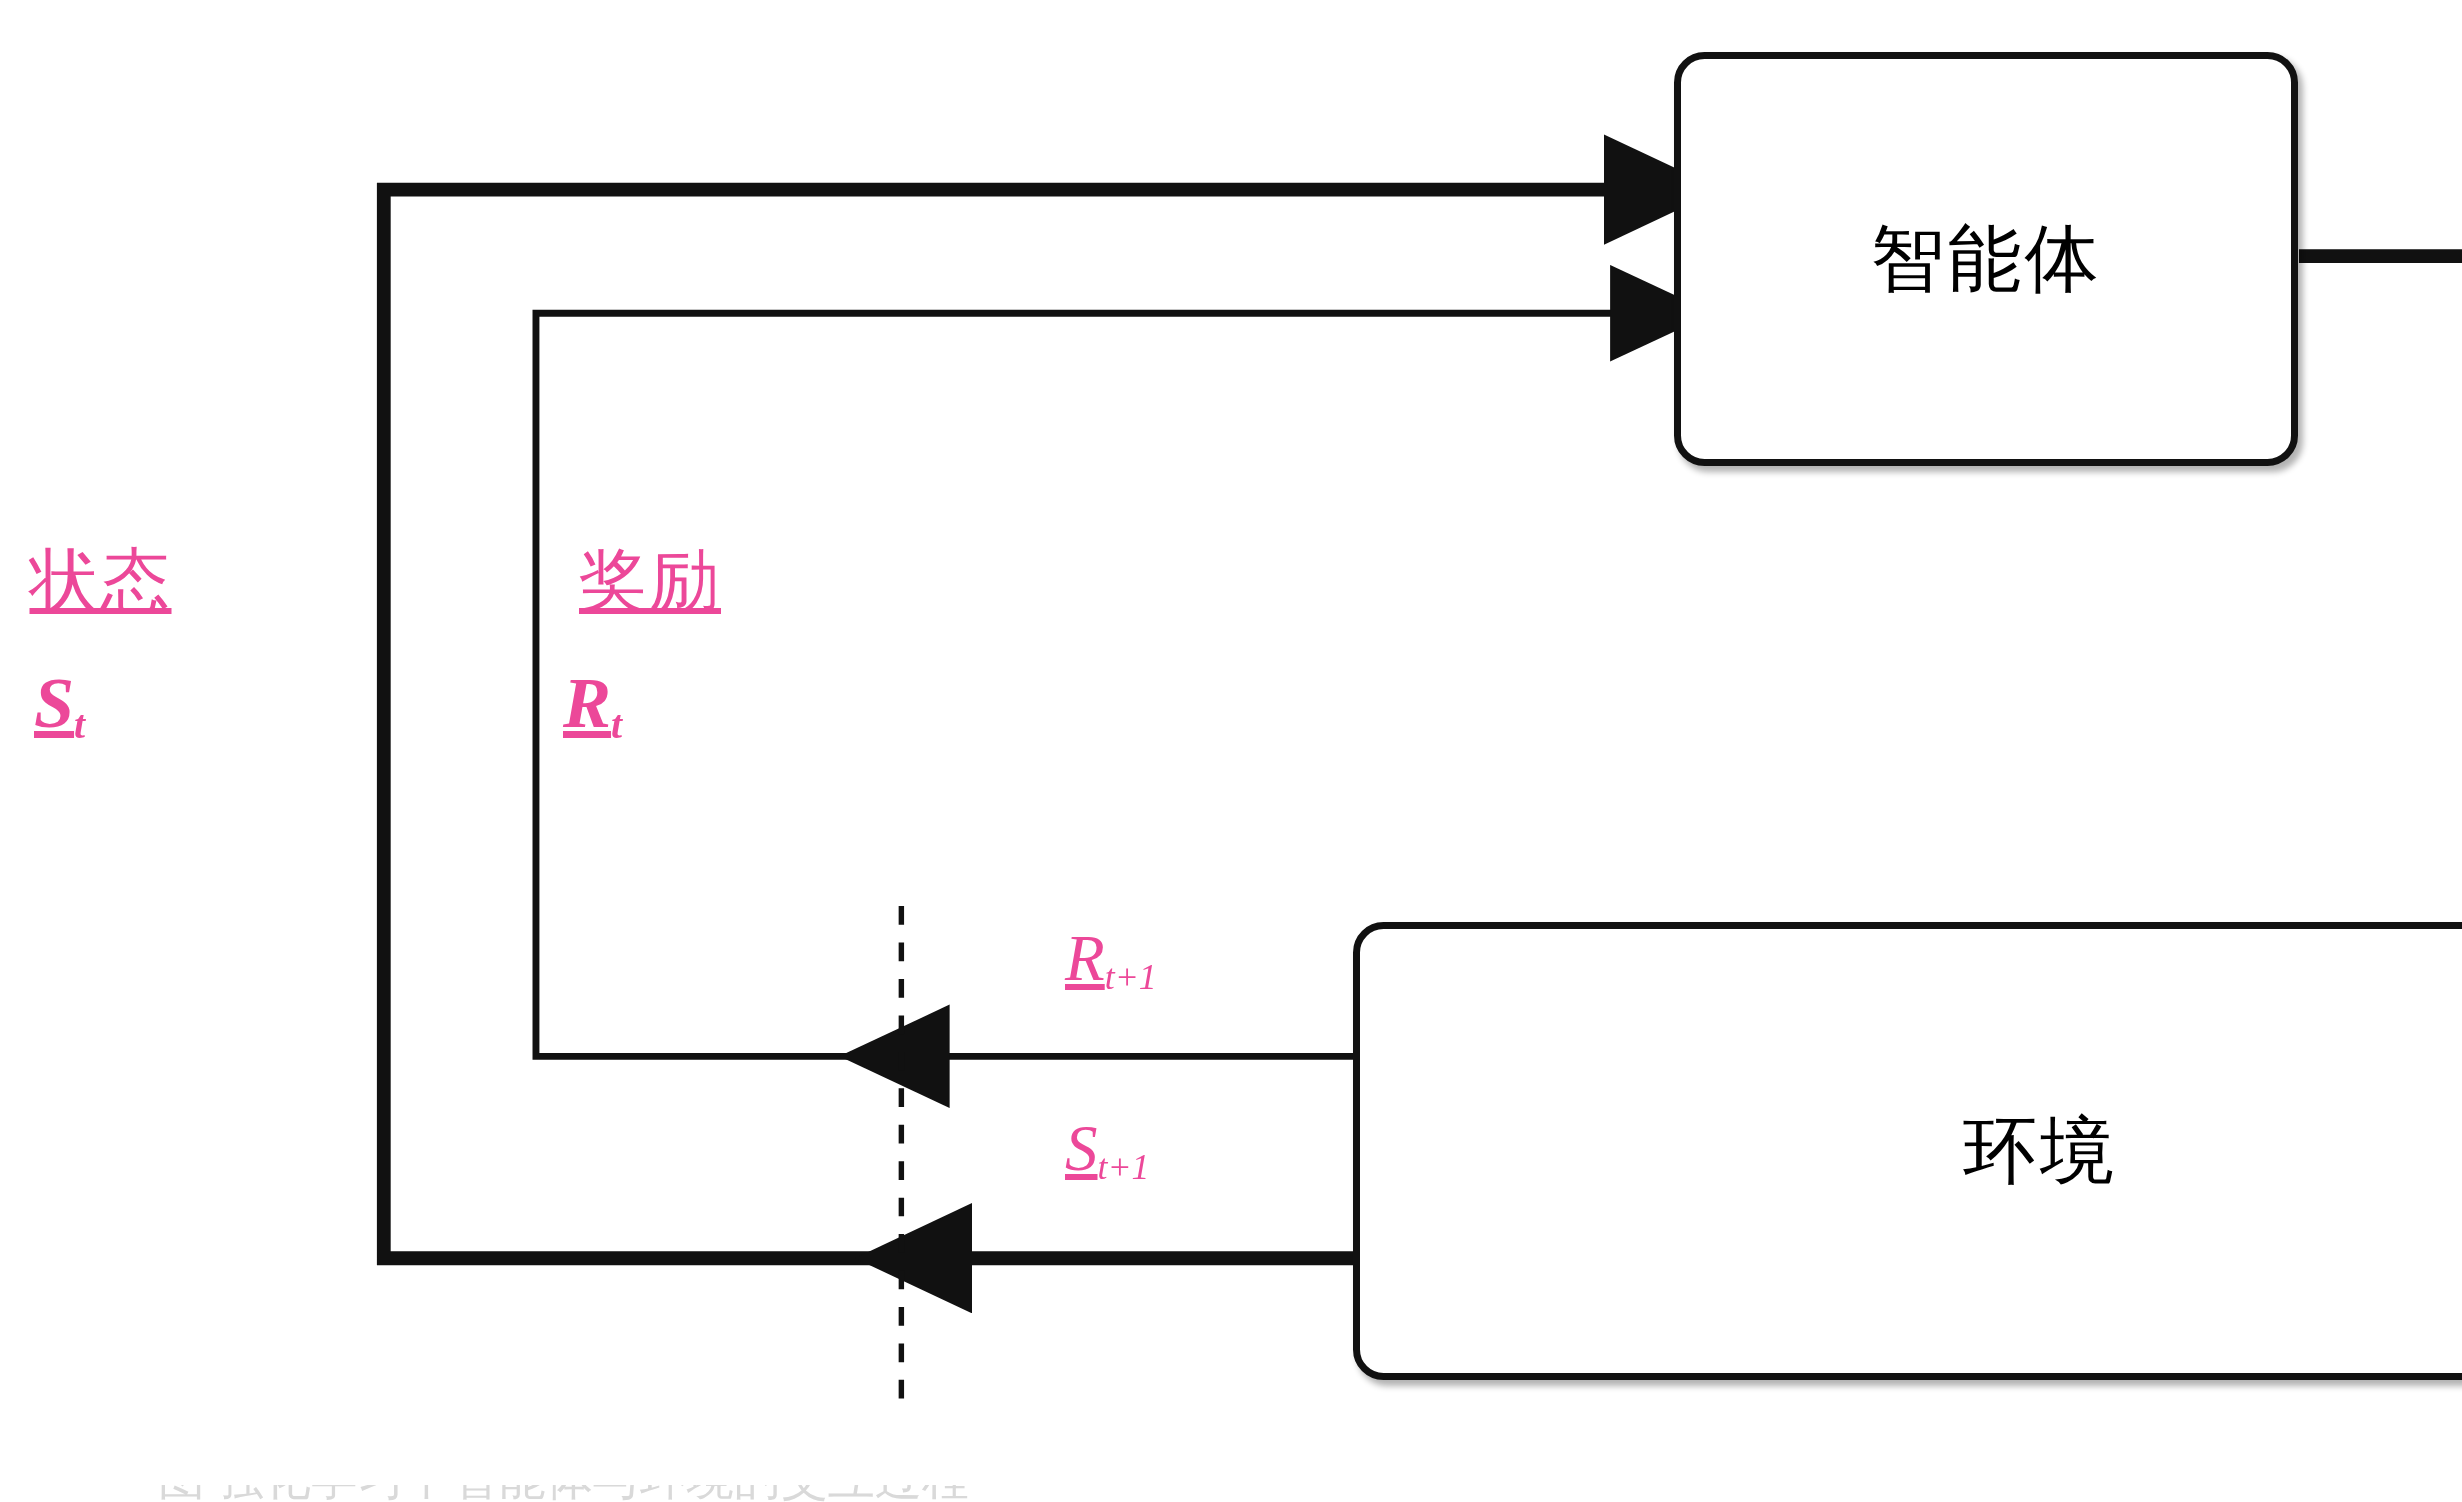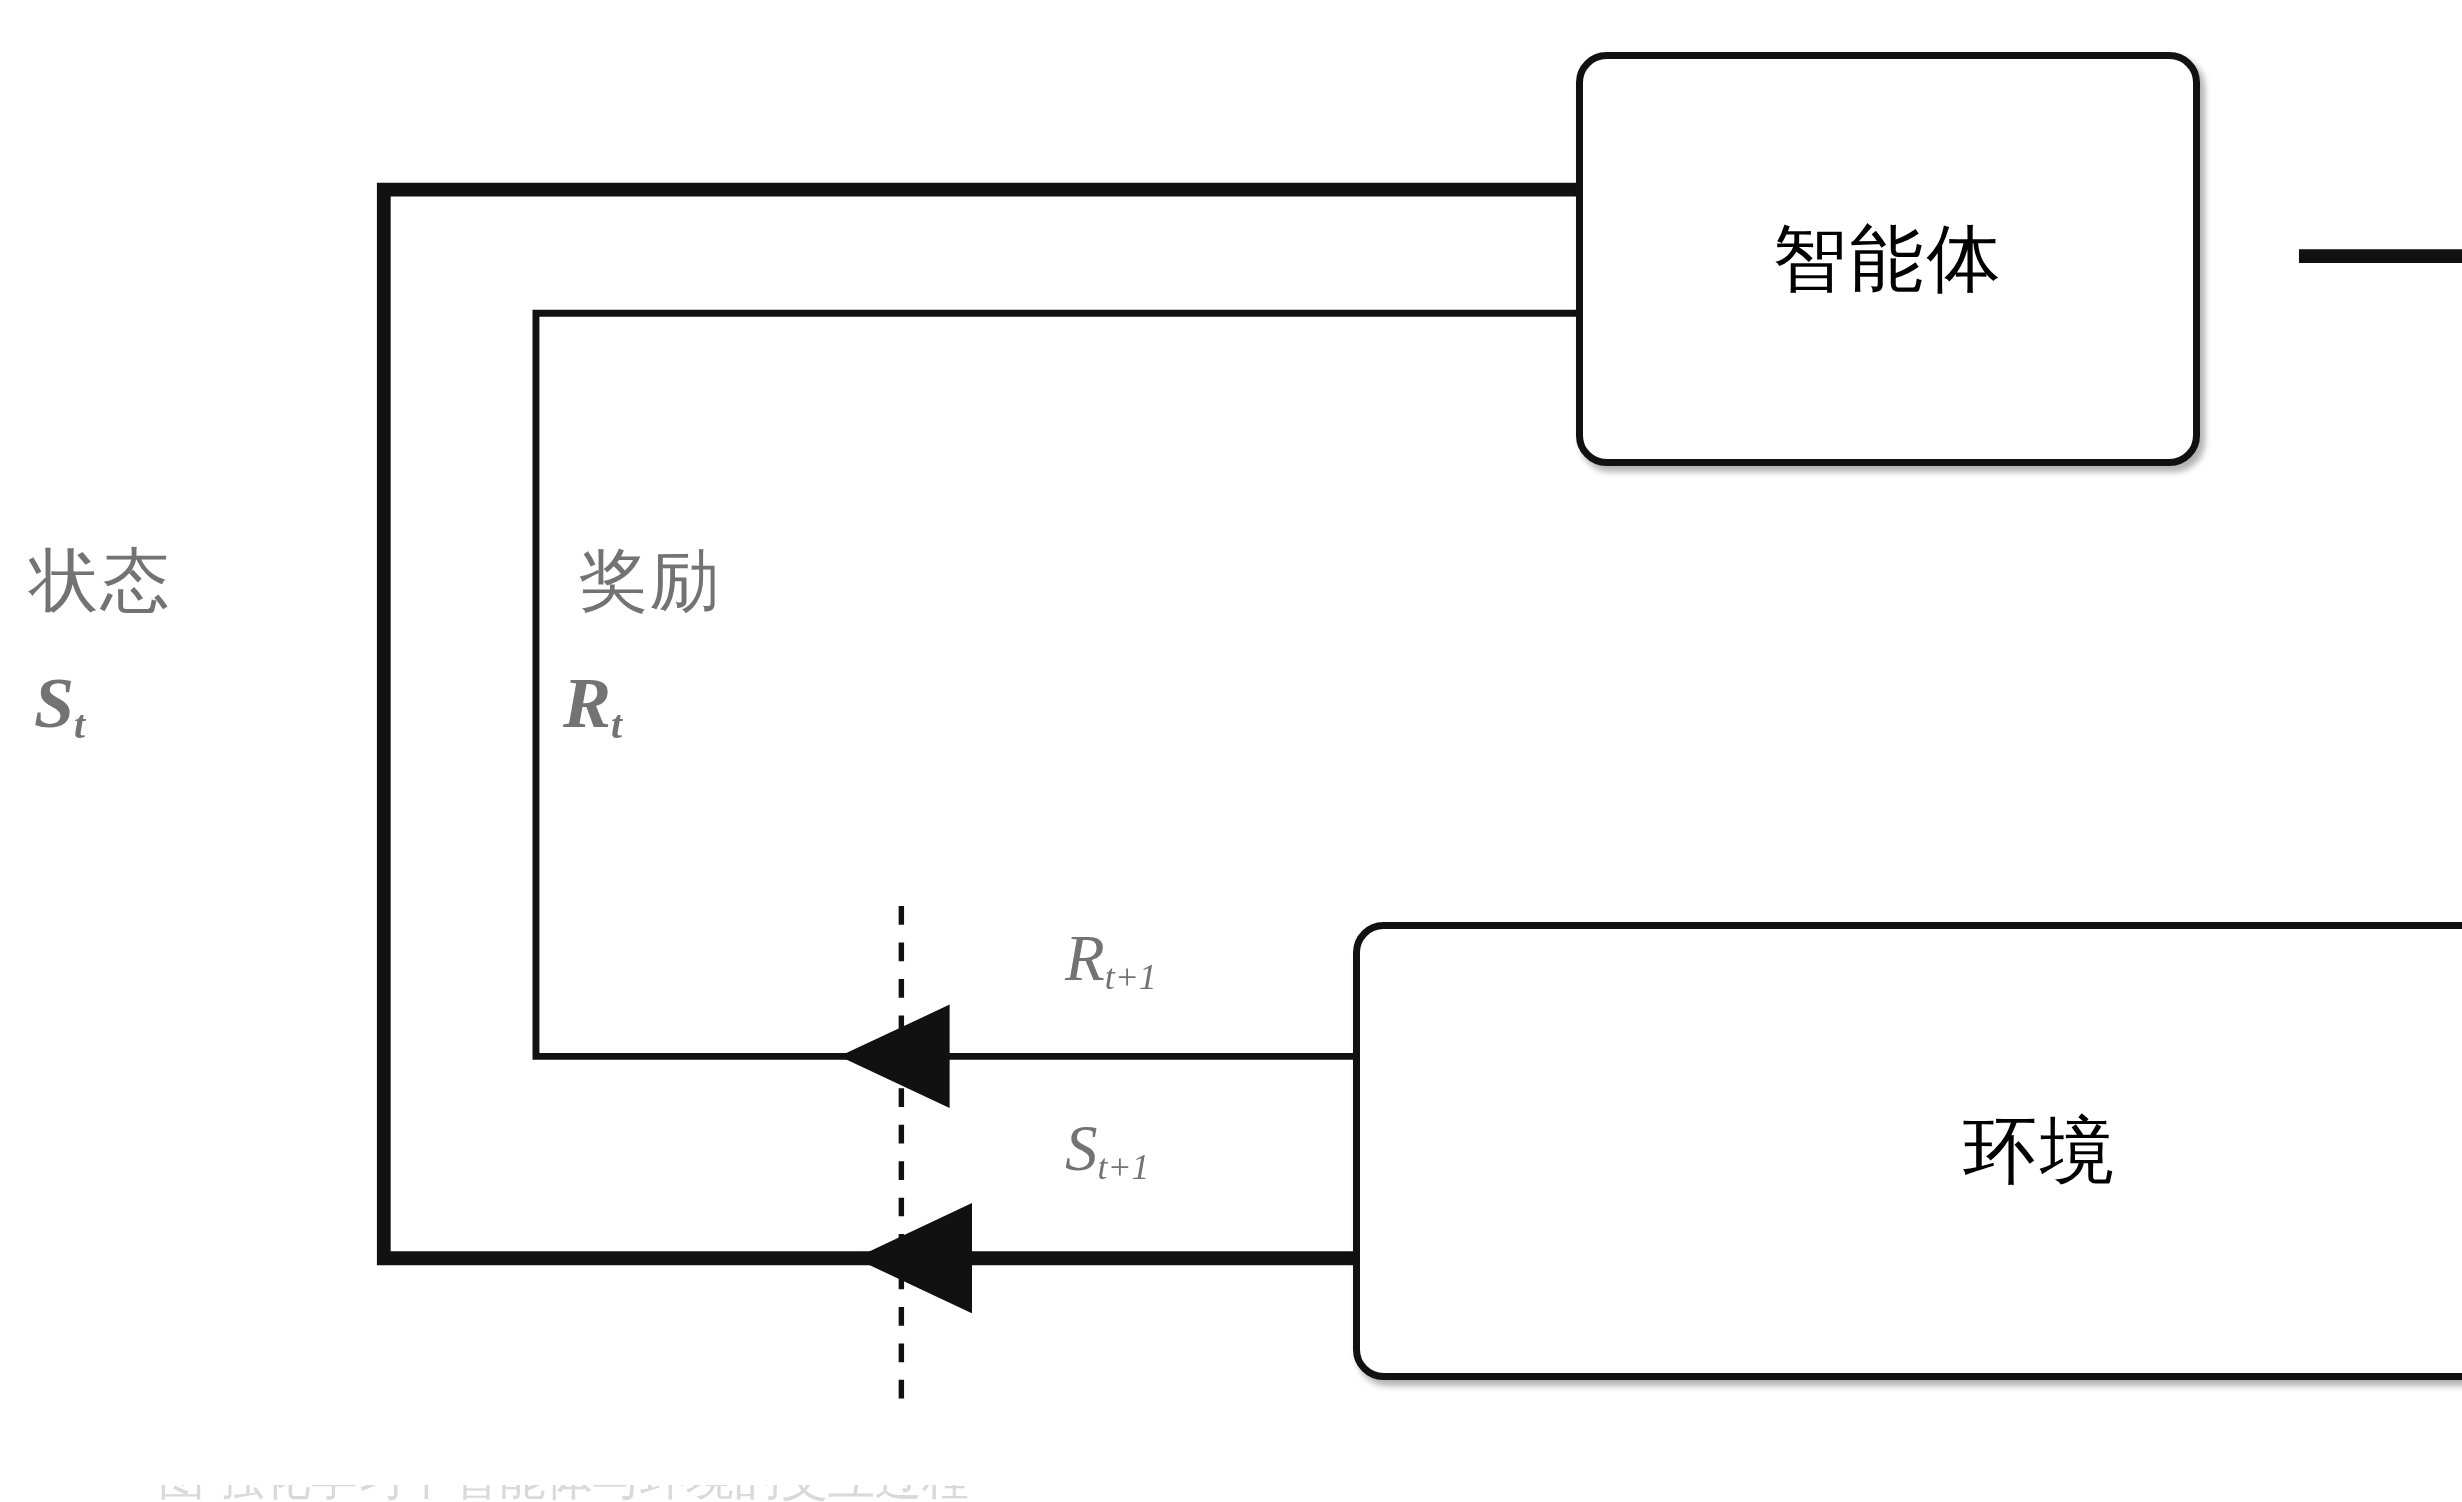--- a/index.html
+++ b/index.html
@@ -39,37 +39,38 @@
   }
   .node-label {
     font-family: "Liberation Serif", "DejaVu Serif", serif;
     font-size: 74px;
     line-height: 1;
     color: #000000;
     letter-spacing: 3px;
     white-space: nowrap;
   }
   #agent-box {
-    left: 1576px;
+    left: 1674px;
     top: 52px;
     width: 624px;
     height: 414px;
   }
   #environment-box {
     left: 1353px;
     top: 922px;
     width: 1374px;
     height: 458px;
   }
   
   .flow-label {
     position: absolute;
-    color: #737373;
+    color: #ec4899;
     white-space: nowrap;
     font-family: "Liberation Serif", "DejaVu Serif", serif;
+    text-decoration: underline;
   }
   .cjk-term {
     font-size: 69px;
     line-height: 1;
     letter-spacing: 2px;
   }
   .math-sym {
     font-size: 72px;
     line-height: 1;
     font-style: italic;

